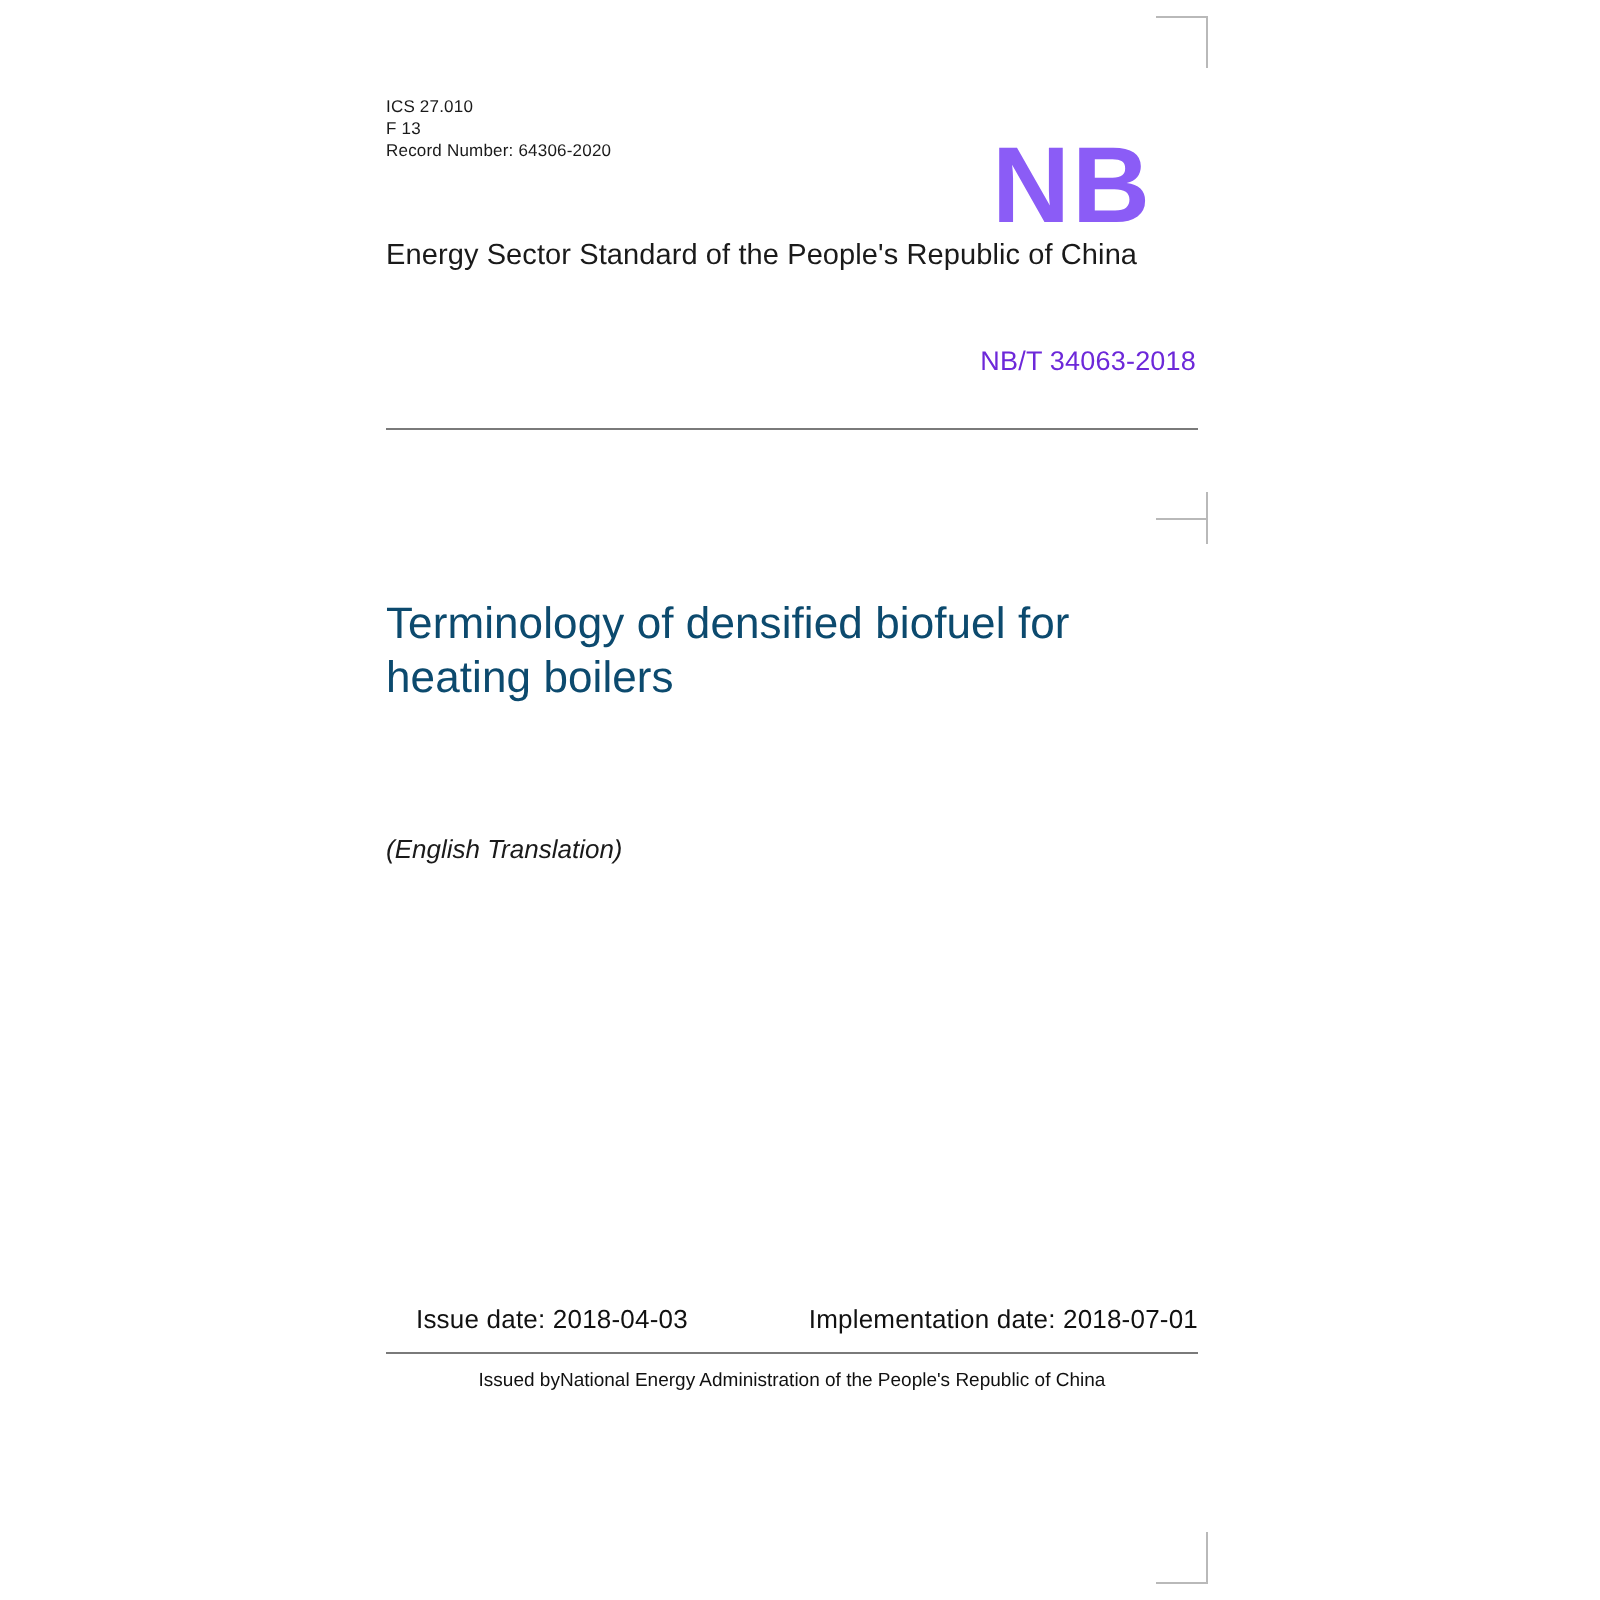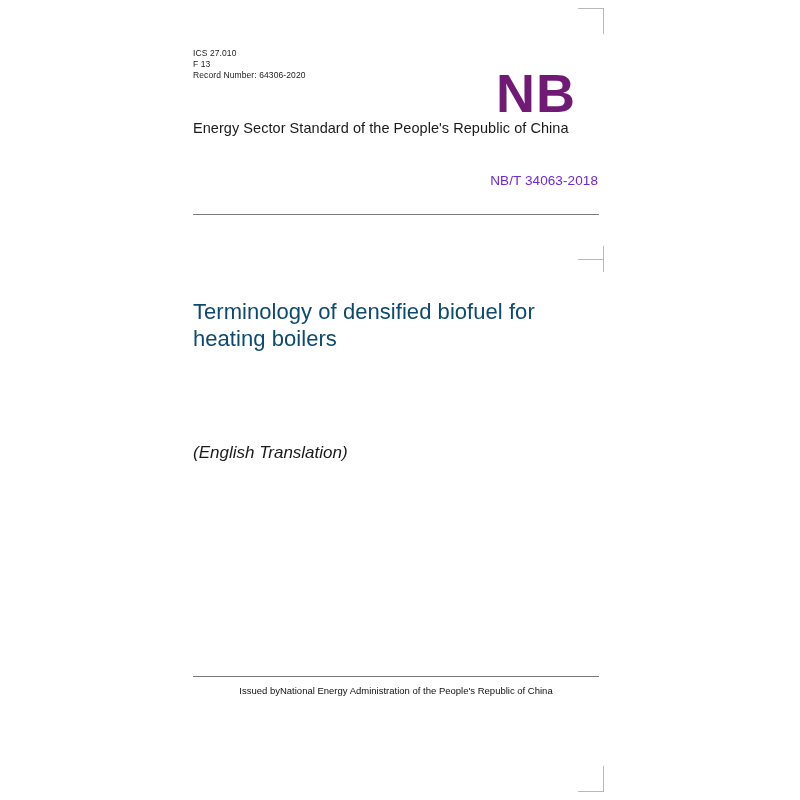--- a/index.html
+++ b/index.html
@@ -61,21 +61,21 @@
     letter-spacing: 0.1px;
   }
 
   .nb-logo {
     position: absolute;
     top: 66px;
     right: 23px;
     font-size: 54px;
     font-weight: bold;
     letter-spacing: 1px;
-    color: #701a75;
+    color: #8b5cf6;
     line-height: 54px;
   }
 
   .sector-line {
     position: absolute;
     top: 120px;
     left: 0;
     font-size: 14.5px;
     color: #1a1a1a;
     letter-spacing: 0.05px;
@@ -117,23 +117,23 @@
     width: 390px;
     font-size: 23px;
     font-weight: bold;
     line-height: 30px;
     color: #111;
     letter-spacing: 0.5px;
   }
 
   .translation-note {
     position: absolute;
-    top: 443px;
-    left: 0;
-    font-size: 17px;
+    top: 417px;
+    left: 0;
+    font-size: 13px;
     font-style: italic;
     color: #1a1a1a;
   }
 
   .dates-row {
     position: absolute;
     top: 652px;
     left: 15px;
     width: 391px;
     display: flex;
@@ -188,20 +188,24 @@
 
     <div class="std-number">NB/T 34063-2018</div>
 
     <div class="rule-top"></div>
 
     <div class="title-en">Terminology of densified biofuel for heating boilers</div>
 
 
     <div class="translation-note">(English Translation)</div>
 
+    <div class="dates-row">
+      <span>Issue date: 2018-04-03</span>
+      <span>Implementation date: 2018-07-01</span>
+    </div>
 
     <div class="rule-bottom"></div>
 
     <div class="issued-row">
       <span class="issued-label">Issued by</span><span>National Energy Administration of the People's Republic of China</span>
     </div>
 
   </div>
 </div>
 

